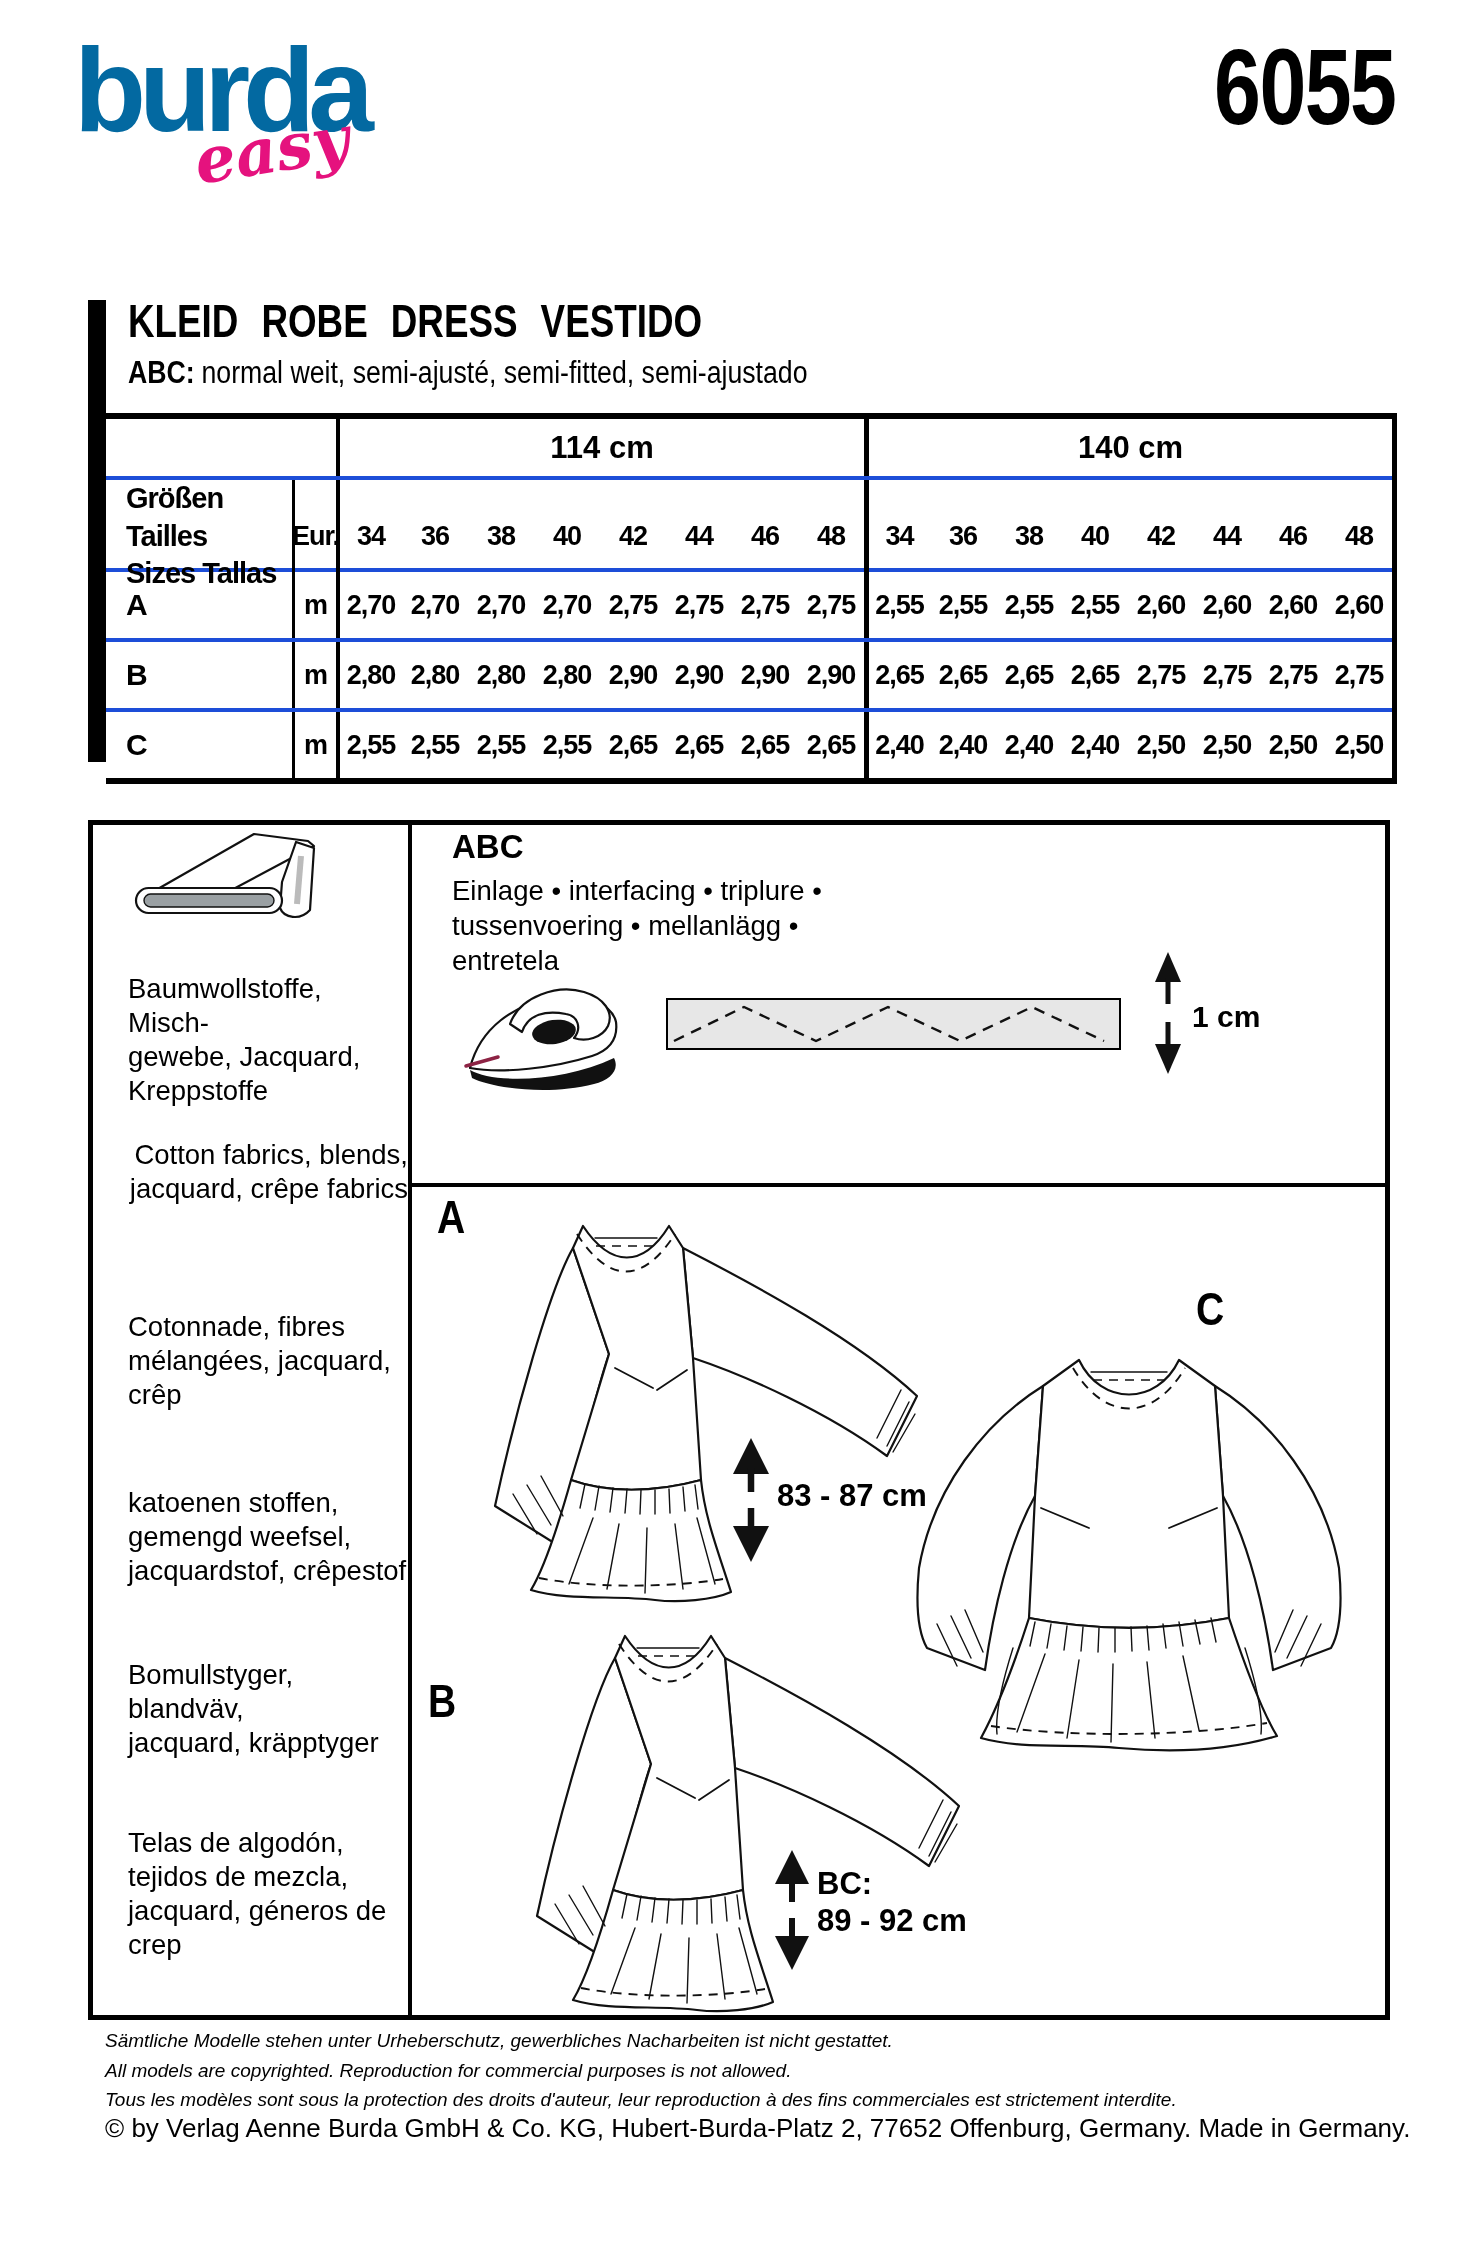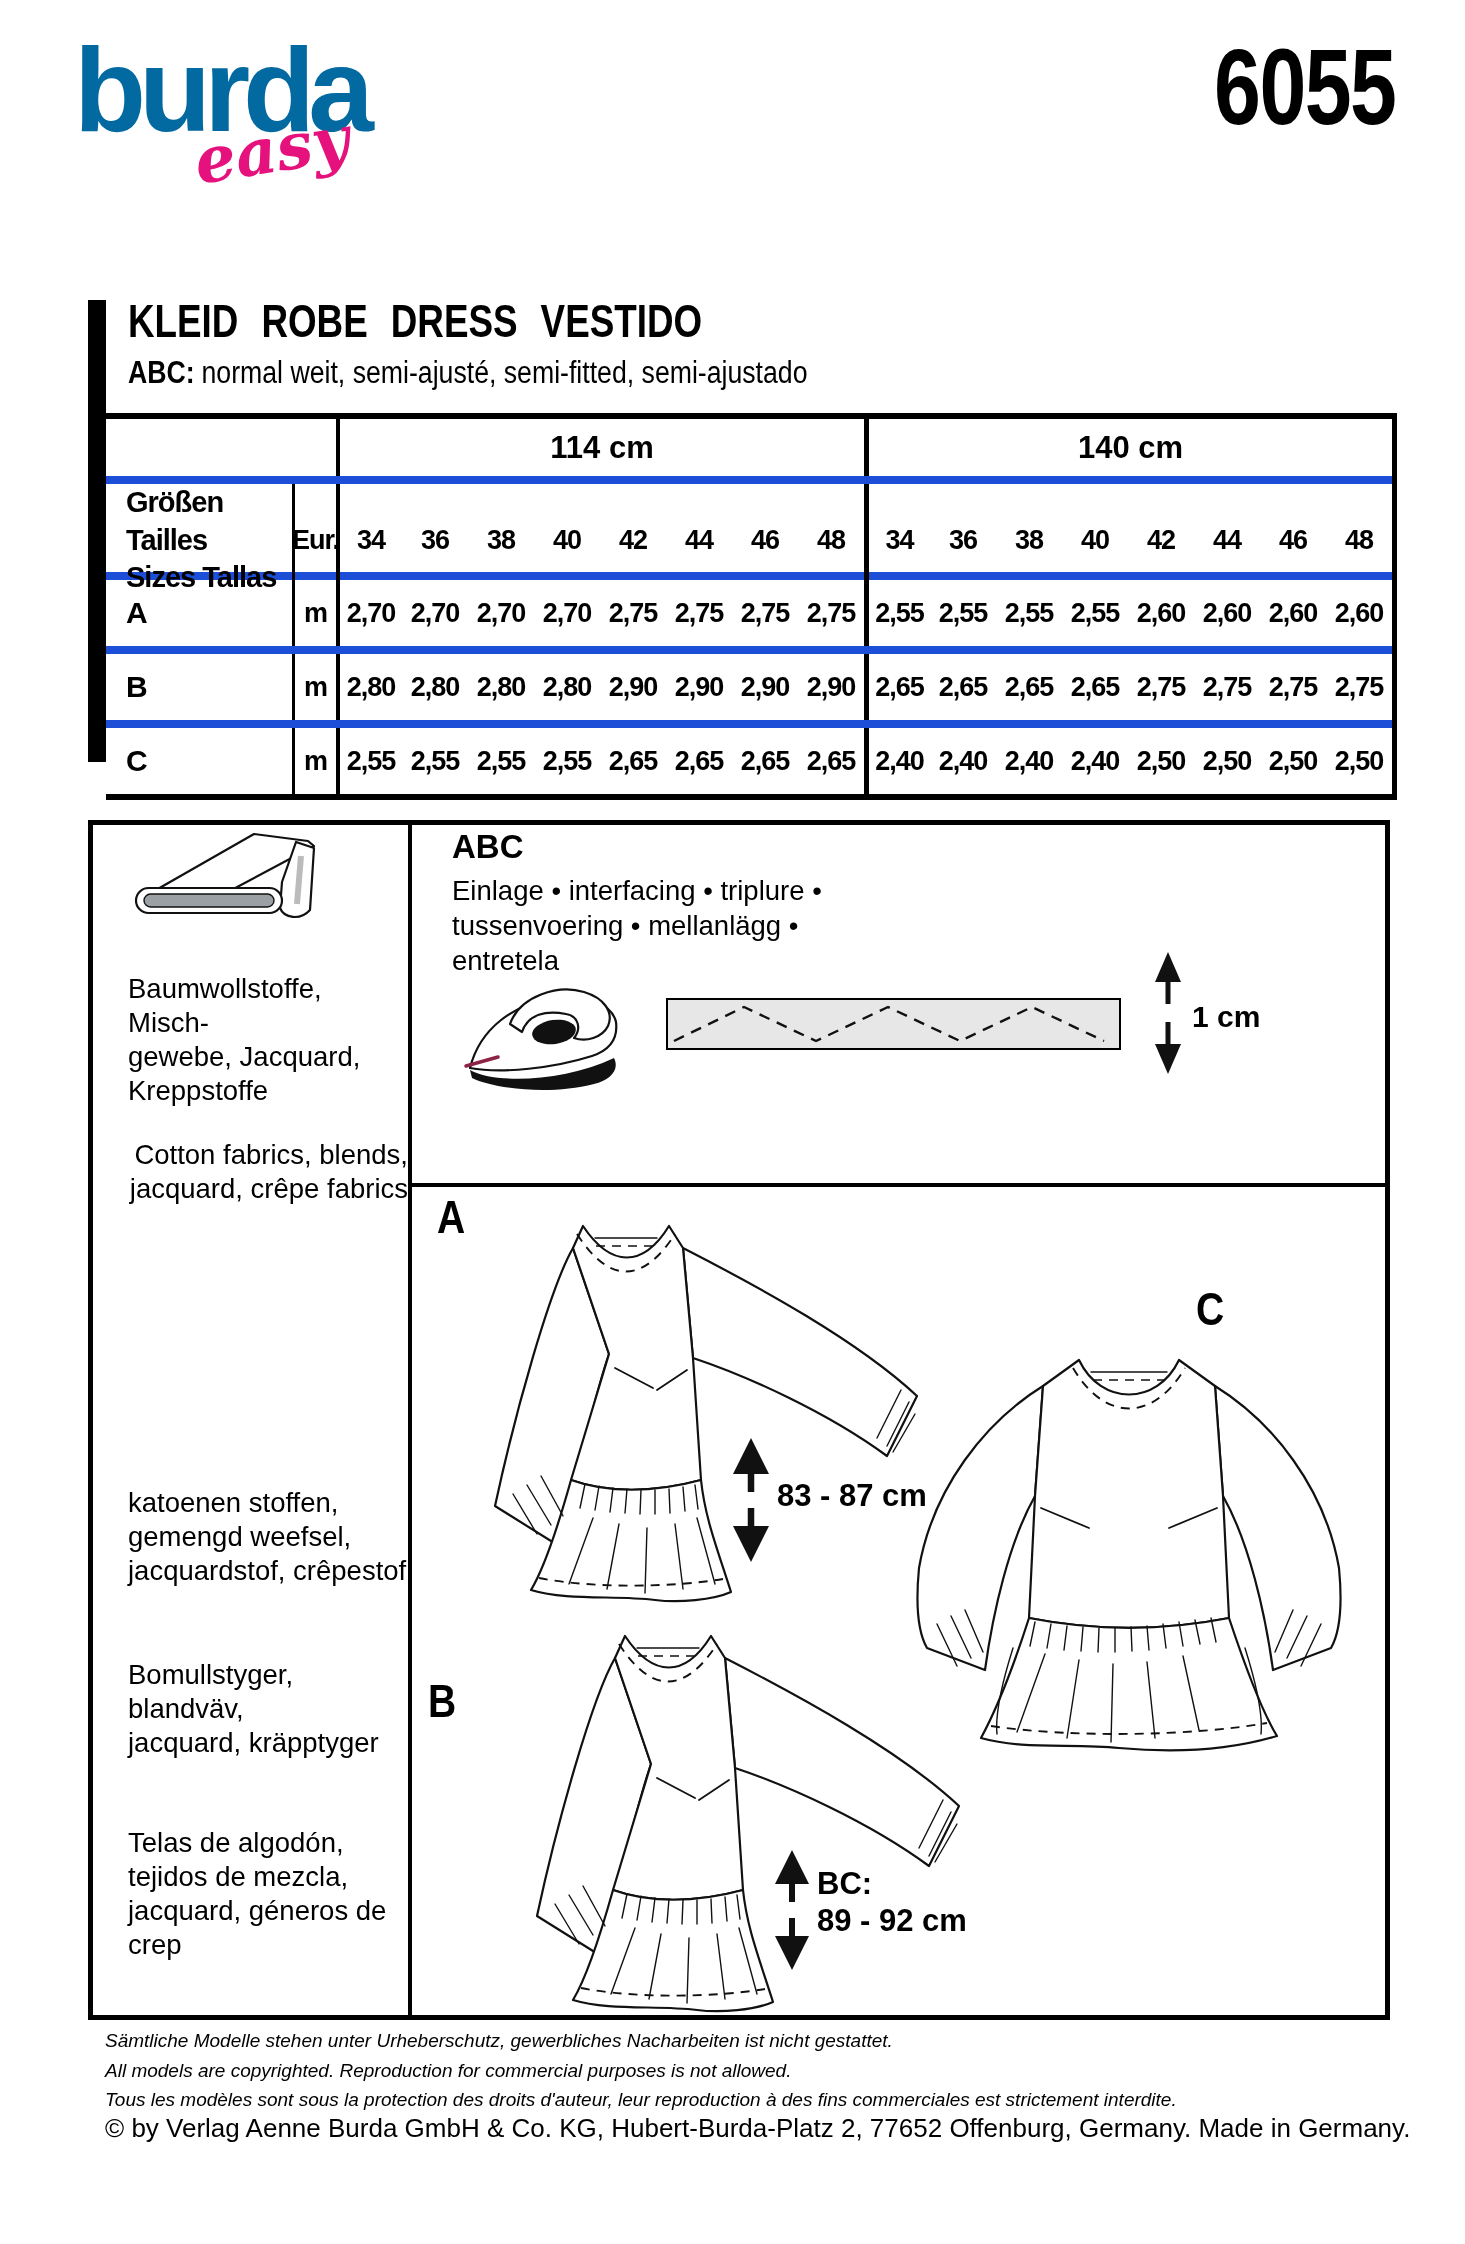--- a/index.html
+++ b/index.html
@@ -17,21 +17,21 @@
                   transform:scaleX(0.78);transform-origin:top right;letter-spacing:-2px;}
   
   .black-bar{left:88px;top:300px;width:18px;height:462px;background:#000;}
   .title{left:128px;top:294px;font-size:46px;font-weight:bold;word-spacing:16px;letter-spacing:0px;}
   .subtitle{left:128px;top:355px;font-size:31px;white-space:nowrap;}
   .subtitle .lbl{font-weight:bold;margin-right:8px;}
   
   .yardage{left:106px;top:413px;width:1286px;border-top:6px solid #000;border-right:5px solid #000;
            border-bottom:6px solid #000;}
   .trow{display:grid;grid-template-columns:186px 44px repeat(16,1fr);}
-  .trow.hb{border-bottom:8px solid #1d4ed8;}
+  .trow.hb{border-bottom:4px solid #1d4ed8;}
   .r1{height:57px;}.r2{height:88px;}.rv{height:66px;}
   .tc{display:flex;align-items:center;justify-content:center;font-weight:bold;
       font-size:27px;letter-spacing:-1px;}
   .tc.left{justify-content:flex-start;padding-left:20px;}
   .sp2{grid-column:span 2;}.sp8{grid-column:span 8;}
   .bl3{border-left:3px solid #000;}.bl4{border-left:4px solid #000;}.bl5{border-left:5px solid #000;}
   .wg{font-size:31px;letter-spacing:0;}
   .sizehdr{flex-direction:column;align-items:flex-start;line-height:1.3;font-size:29px;}
   .rowlabel{font-size:30px;}
   
@@ -172,20 +172,23 @@
     <path class="thin" style="stroke:#bbb;stroke-width:6;fill:none;" d="M169,30 L165,78"></path>
     <rect class="ln fillw" x="4" y="62" width="146" height="25" rx="12.5"></rect>
     <rect x="12" y="68" width="130" height="13" rx="6.5" fill="#9aa0a3" stroke="#111" stroke-width="1.4"></rect>
   </svg>
 
   <div class="abs fabric-text preline" style="top:972px;">Baumwollstoffe, Misch-
 gewebe, Jacquard,
 Kreppstoffe</div>
   <div class="abs fabric-text preline" style="top:1138px;text-align:right;">Cotton fabrics, blends,
 jacquard, crêpe fabrics</div>
+  <div class="abs fabric-text preline" style="top:1310px;">Cotonnade, fibres
+mélangées, jacquard,
+crêp</div>
   <div class="abs fabric-text preline" style="top:1486px;">katoenen stoffen,
 gemengd weefsel,
 jacquardstof, crêpestof</div>
   <div class="abs fabric-text preline" style="top:1658px;">Bomullstyger, blandväv,
 jacquard, kräpptyger</div>
   <div class="abs fabric-text preline" style="top:1826px;">Telas de algodón,
 tejidos de mezcla,
 jacquard, géneros de
 crep</div>
 

